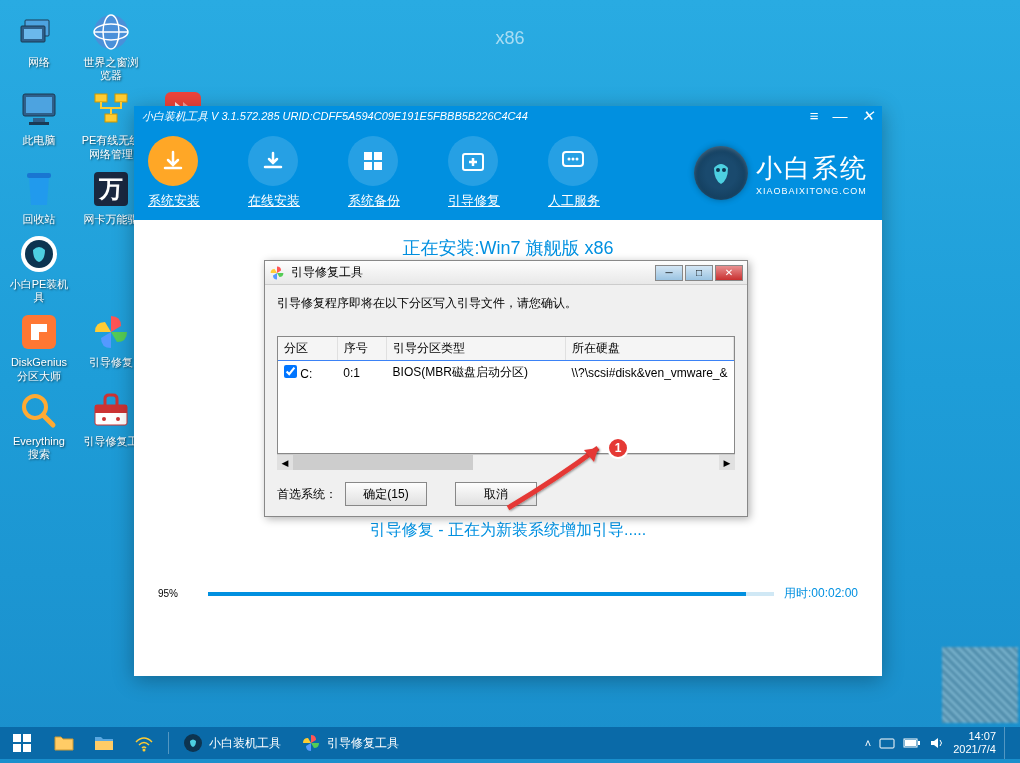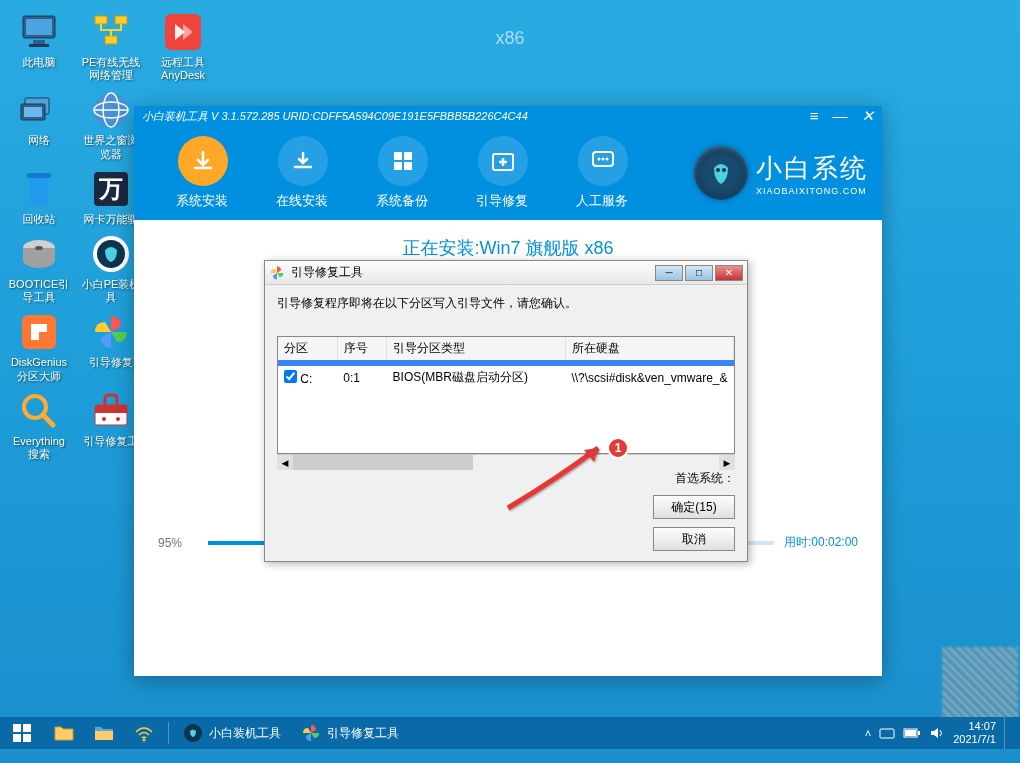--- a/index.html
+++ b/index.html
@@ -13,68 +13,68 @@
 .desktop-icon { width: 62px; display: flex; flex-direction: column; align-items: center; gap: 2px; cursor: pointer; }
 .desktop-icon .ico { width: 44px; height: 44px; display: flex; align-items: center; justify-content: center; }
 .desktop-icon span { color: #fff; font-size: 11px; text-align: center; text-shadow: 1px 1px 2px rgba(0,0,0,0.6); line-height: 1.2; }
 
 
 .installer { position: absolute; left: 134px; top: 106px; width: 748px; height: 570px; background: #fff; box-shadow: 0 4px 20px rgba(0,0,0,0.3); }
 .installer-title { height: 20px; background: #0190e0; color: #fff; font-size: 11px; padding: 2px 8px; display: flex; align-items: center; justify-content: space-between; font-style: italic; }
 .title-ctrls { display: flex; gap: 14px; font-size: 15px; }
 .title-ctrls span { cursor: pointer; }
 .installer-tabs { height: 94px; background: #0190e0; display: flex; align-items: center; padding: 0 14px; gap: 20px; }
-.tab { display: flex; flex-direction: column; align-items: flex-end; gap: 6px; cursor: pointer; color: #fff; font-size: 13px; width: 80px; }
+.tab { display: flex; flex-direction: column; align-items: flex-start; gap: 6px; cursor: pointer; color: #fff; font-size: 13px; width: 80px; text-decoration: underline; }
 .tab .ticon { width: 50px; height: 50px; border-radius: 50%; background: rgba(255,255,255,0.15); display: flex; align-items: center; justify-content: center; }
 .tab.active .ticon { background: #ffa726; }
 .brand { margin-left: auto; display: flex; align-items: center; gap: 8px; color: #fff; }
 .brand-logo { width: 54px; height: 54px; border-radius: 50%; background: radial-gradient(circle, #1a4a6e 40%, #0d3450 100%); display: flex; align-items: center; justify-content: center; box-shadow: 0 0 6px rgba(0,0,0,0.3), inset 0 2px 4px rgba(255,255,255,0.2); }
 .brand-text { display: flex; flex-direction: column; }
 .brand-cn { font-size: 26px; font-weight: 400; letter-spacing: 2px; }
 .brand-en { font-size: 9px; letter-spacing: 1px; }
 
 .installer-body { padding: 16px 24px; }
 .installing-title { text-align: center; color: #0190e0; font-size: 18px; margin-bottom: 0; }
 
 .status-text { text-align: center; color: #0190e0; font-size: 16px; margin-top: 30px; }
 
 .progress-row { display: flex; align-items: center; gap: 10px; margin-top: 44px; }
-.progress-pct { color: #737373; font-size: 12px; width: 40px; }
+.progress-pct { color: #000000; font-size: 10px; width: 40px; }
 .progress-bar { flex: 1; height: 4px; background: #d0e8f5; position: relative; }
 .progress-fill { height: 100%; background: #0190e0; width: 95%; }
 .progress-time { color: #0190e0; font-size: 12px; }
 
 
 .dialog { position: absolute; left: 264px; top: 260px; width: 484px; background: #f0f0f0; border: 1px solid #888; box-shadow: 2px 2px 8px rgba(0,0,0,0.3); }
 .dlg-title { height: 24px; background: linear-gradient(180deg, #fdfdfd, #e8e8e8); border-bottom: 1px solid #ccc; display: flex; align-items: center; padding: 0 4px; gap: 6px; font-size: 12px; }
 .dlg-title .dlg-ico { width: 16px; height: 16px; }
 .dlg-ctrls { margin-left: auto; display: flex; gap: 2px; }
 .dlg-ctrls div { width: 28px; height: 16px; border: 1px solid #888; display: flex; align-items: center; justify-content: center; font-size: 10px; cursor: pointer; }
 .dlg-min { background: linear-gradient(180deg,#d4e6f4,#9bc4e2); }
 .dlg-max { background: linear-gradient(180deg,#d4e6f4,#9bc4e2); }
 .dlg-close { background: linear-gradient(180deg,#e89090,#c93030); color: #fff; }
 .dlg-body { padding: 10px 12px; }
 .dlg-msg { font-size: 12px; margin-bottom: 24px; }
 .table-wrap { border: 1px solid #888; background: #fff; height: 118px; overflow: auto; }
 table { width: 100%; border-collapse: collapse; font-size: 12px; }
-th { text-align: left; padding: 3px 6px; background: #f5f5f5; border-bottom: 6px solid #3b82f6; border-right: 1px solid #e0e0e0; font-weight: normal; }
+th { text-align: left; padding: 3px 6px; background: #f5f5f5; border-bottom: 1px solid #3b82f6; border-right: 1px solid #e0e0e0; font-weight: normal; }
 td { padding: 3px 6px; white-space: nowrap; }
 .scrollbar-h { height: 16px; background: #f0f0f0; border-top: 1px solid #ccc; position: relative; }
 .sb-thumb { position: absolute; left: 16px; width: 180px; height: 100%; background: #cdcdcd; }
 .sb-arr { position: absolute; width: 16px; height: 100%; background: #e0e0e0; display: flex; align-items: center; justify-content: center; font-size: 9px; }
 .sb-arr.l { left: 0; } .sb-arr.r { right: 0; }
-.dlg-bottom { display: flex; align-items: flex-end; gap: 8px; margin-top: 0; font-size: 12px; flex-direction: column; }
+.dlg-bottom { display: flex; align-items: center; gap: 8px; margin-top: 12px; font-size: 12px; }
 select.sys-sel { flex: 0 0 200px; font-size: 12px; height: 22px; }
 .dlg-btn { width: 82px; height: 24px; background: linear-gradient(180deg,#fdfdfd,#e0e0e0); border: 1px solid #888; font-size: 12px; cursor: pointer; }
 
 
 .arrow-ann { position: absolute; left: 498px; top: 428px; pointer-events: none; }
 
 
-.taskbar { position: absolute; left: 0; bottom: 14px; width: 100%; height: 32px; background: #0a6aa8; display: flex; align-items: center; }
+.taskbar { position: absolute; left: 0; bottom: 4px; width: 100%; height: 32px; background: #0a6aa8; display: flex; align-items: center; }
 .tb-left { display: flex; align-items: center; height: 100%; }
 .start { width: 44px; height: 100%; background: #0a6aa8; display: flex; align-items: center; justify-content: center; cursor: pointer; }
 .tb-btn { height: 100%; display: flex; align-items: center; padding: 0 10px; gap: 6px; color: #fff; font-size: 12px; cursor: pointer; }
 .tb-ico { width: 20px; height: 20px; display: flex; align-items: center; justify-content: center; }
 .tb-right { margin-left: auto; display: flex; align-items: center; gap: 8px; padding-right: 10px; color: #fff; font-size: 11px; }
 .clock { text-align: right; line-height: 1.2; }
 
 
 .blur-sq { position: absolute; right: 2px; bottom: 40px; width: 76px; height: 76px; background: repeating-linear-gradient(45deg, rgba(120,140,150,0.6), rgba(120,140,150,0.6) 3px, rgba(180,195,200,0.6) 3px, rgba(180,195,200,0.6) 6px); filter: blur(1px); }
 
@@ -86,20 +86,44 @@
 
 <div class="desktop">
   <div class="watermark">x86</div>
 
   <div class="desktop-icons">
 
     <div class="icon-col">
       <div class="desktop-icon">
         <div class="ico">
             <svg width="40" height="36" viewBox="0 0 40 36">
+              <rect x="6" y="6" width="24" height="16" rx="1" fill="#4da3e0" stroke="#1a3a55"></rect>
+              <rect x="2" y="12" width="24" height="16" rx="1" fill="#2e5f8a" stroke="#1a3a55"></rect>
+              <rect x="5" y="15" width="18" height="10" fill="#6bb8ec"></rect>
+            </svg>
+          </div>
+        <span>网络</span>
+      </div>
+      <div class="desktop-icon">
+        <div class="ico">
+            <svg width="40" height="40" viewBox="0 0 40 40">
+              <circle cx="20" cy="20" r="17" fill="#4a90d9"></circle>
+              <ellipse cx="20" cy="20" rx="17" ry="8" fill="none" stroke="#fff" stroke-width="1.5"></ellipse>
+              <ellipse cx="20" cy="20" rx="8" ry="17" fill="none" stroke="#fff" stroke-width="1.5"></ellipse>
+              <line x1="3" y1="20" x2="37" y2="20" stroke="#fff" stroke-width="1.5"></line>
+            </svg>
+          </div>
+        <span>世界之窗浏览器</span>
+      </div>
+    </div>
+
+    <div class="icon-col">
+      <div class="desktop-icon">
+        <div class="ico">
+            <svg width="40" height="36" viewBox="0 0 40 36">
               <rect x="4" y="2" width="32" height="22" rx="2" fill="#2e5f8a" stroke="#1a3a55"></rect>
               <rect x="7" y="5" width="26" height="16" fill="#4da3e0"></rect>
               <rect x="14" y="26" width="12" height="4" fill="#2e5f8a"></rect>
               <rect x="10" y="30" width="20" height="3" fill="#1a3a55"></rect>
             </svg>
           </div>
         <span>此电脑</span>
       </div>
       <div class="desktop-icon">
         <div class="ico">
@@ -120,73 +144,39 @@
               <path d="M20 12 L30 20 L20 28 Z" fill="#fff" opacity="0.5"></path>
             </svg>
           </div>
         <span>远程工具AnyDesk</span>
       </div>
     </div>
 
     <div class="icon-col">
       <div class="desktop-icon">
         <div class="ico">
-            <svg width="40" height="36" viewBox="0 0 40 36">
-              <rect x="6" y="6" width="24" height="16" rx="1" fill="#4da3e0" stroke="#1a3a55"></rect>
-              <rect x="2" y="12" width="24" height="16" rx="1" fill="#2e5f8a" stroke="#1a3a55"></rect>
-              <rect x="5" y="15" width="18" height="10" fill="#6bb8ec"></rect>
-            </svg>
-          </div>
-        <span>网络</span>
-      </div>
-      <div class="desktop-icon">
-        <div class="ico">
-            <svg width="40" height="40" viewBox="0 0 40 40">
-              <circle cx="20" cy="20" r="17" fill="#4a90d9"></circle>
-              <ellipse cx="20" cy="20" rx="17" ry="8" fill="none" stroke="#fff" stroke-width="1.5"></ellipse>
-              <ellipse cx="20" cy="20" rx="8" ry="17" fill="none" stroke="#fff" stroke-width="1.5"></ellipse>
-              <line x1="3" y1="20" x2="37" y2="20" stroke="#fff" stroke-width="1.5"></line>
-            </svg>
-          </div>
-        <span>世界之窗浏览器</span>
-      </div>
-    </div>
-
-    <div class="icon-col">
-      <div class="desktop-icon">
-        <div class="ico">
             <svg width="36" height="40" viewBox="0 0 36 40">
               <path d="M8 8 L28 8 L26 36 L10 36 Z" fill="#2196f3" opacity="0.7"></path>
               <rect x="6" y="4" width="24" height="5" rx="2" fill="#1976d2"></rect>
             </svg>
           </div>
         <span>回收站</span>
       </div>
       <div class="desktop-icon">
         <div class="ico">
             <svg width="40" height="40" viewBox="0 0 40 40">
               <rect x="3" y="3" width="34" height="34" rx="4" fill="#1a2840"></rect>
               <text x="20" y="28" text-anchor="middle" fill="#fff" font-size="24" font-weight="bold">万</text>
             </svg>
           </div>
         <span>网卡万能驱</span>
       </div>
     </div>
 
     <div class="icon-col">
-      <div class="desktop-icon">
-        <div class="ico">
-            <svg width="40" height="40" viewBox="0 0 40 40">
-              <ellipse cx="20" cy="14" rx="16" ry="8" fill="#d0d0d0"></ellipse>
-              <path d="M4 14 V26 A16 8 0 0 0 36 26 V14" fill="#a0a0a0"></path>
-              <ellipse cx="20" cy="14" rx="4" ry="2" fill="#555"></ellipse>
-            </svg>
-          </div>
-        <span>BOOTICE引导工具</span>
-      </div>
       <div class="desktop-icon">
         <div class="ico">
             <svg width="40" height="40" viewBox="0 0 40 40">
               <circle cx="20" cy="20" r="18" fill="#fff"></circle>
               <circle cx="20" cy="20" r="14" fill="#0d3450"></circle>
               <path d="M14 16 Q20 10 26 16 Q26 26 20 28 Q14 26 14 16" fill="#4dd0e1"></path>
             </svg>
           </div>
         <span>小白PE装机具</span>
       </div>
@@ -308,20 +298,21 @@
           </div>
         <div class="brand-text">
           <span class="brand-cn">小白系统</span>
           <span class="brand-en">XIAOBAIXITONG.COM</span>
         </div>
       </div>
     </div>
     <div class="installer-body">
       <div class="installing-title">正在安装:Win7 旗舰版 x86</div>
       <div style="height:230px"></div>
+      <div class="status-text">引导修复 - 正在为新装系统增加引导.....</div>
       <div class="progress-row">
         <span class="progress-pct">95%</span>
         <div class="progress-bar">
           <div class="progress-fill"></div>
         </div>
         <span class="progress-time"><span>用时:</span><span>00:02:00</span></span>
       </div>
     </div>
   </div>
 
@@ -463,18 +454,18 @@
           </svg>
         </span>
       <span>
           <svg width="16" height="14" viewBox="0 0 16 14">
             <path d="M2 5 H5 L9 2 V12 L5 9 H2 Z" fill="#fff"></path>
             <path d="M11 4 Q14 7 11 10" stroke="#fff" fill="none"></path>
           </svg>
         </span>
       <div class="clock">
         <div>14:07</div>
-        <div>2021/7/1</div>
+        <div>2021/7/4</div>
       </div>
       <div style="width:6px;height:32px;border-left:1px solid rgba(255,255,255,0.3)"></div>
     </div>
   </div>
 </div>
 
 </body></html>

